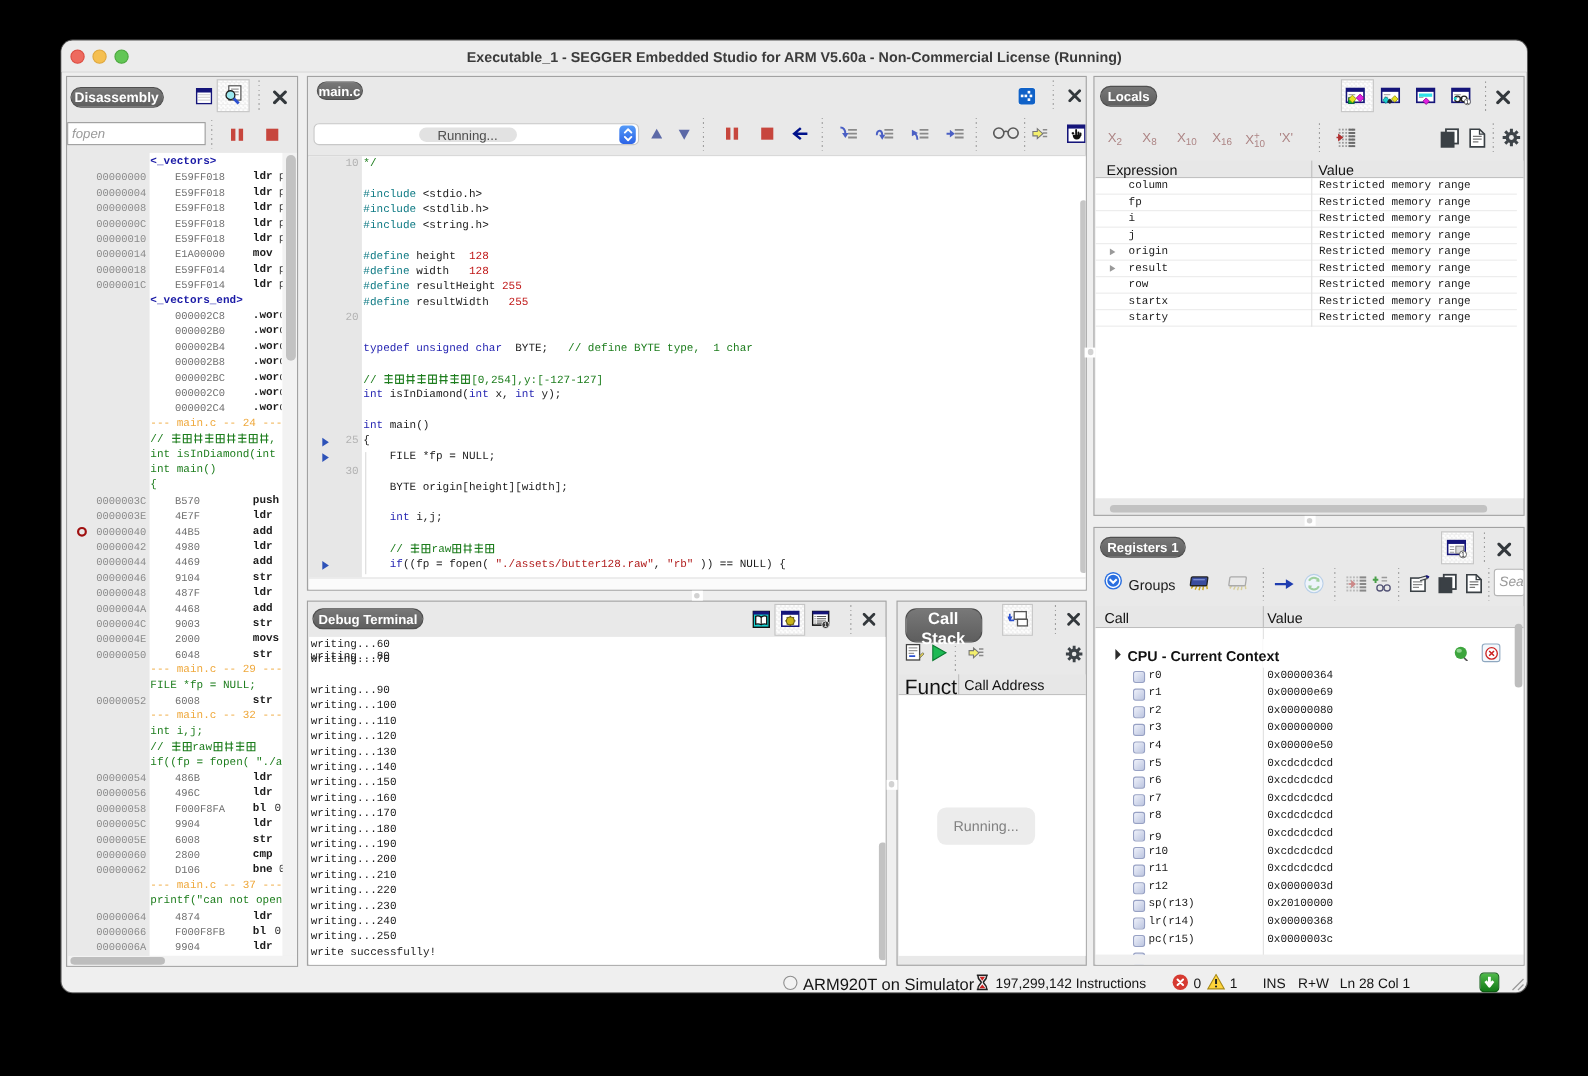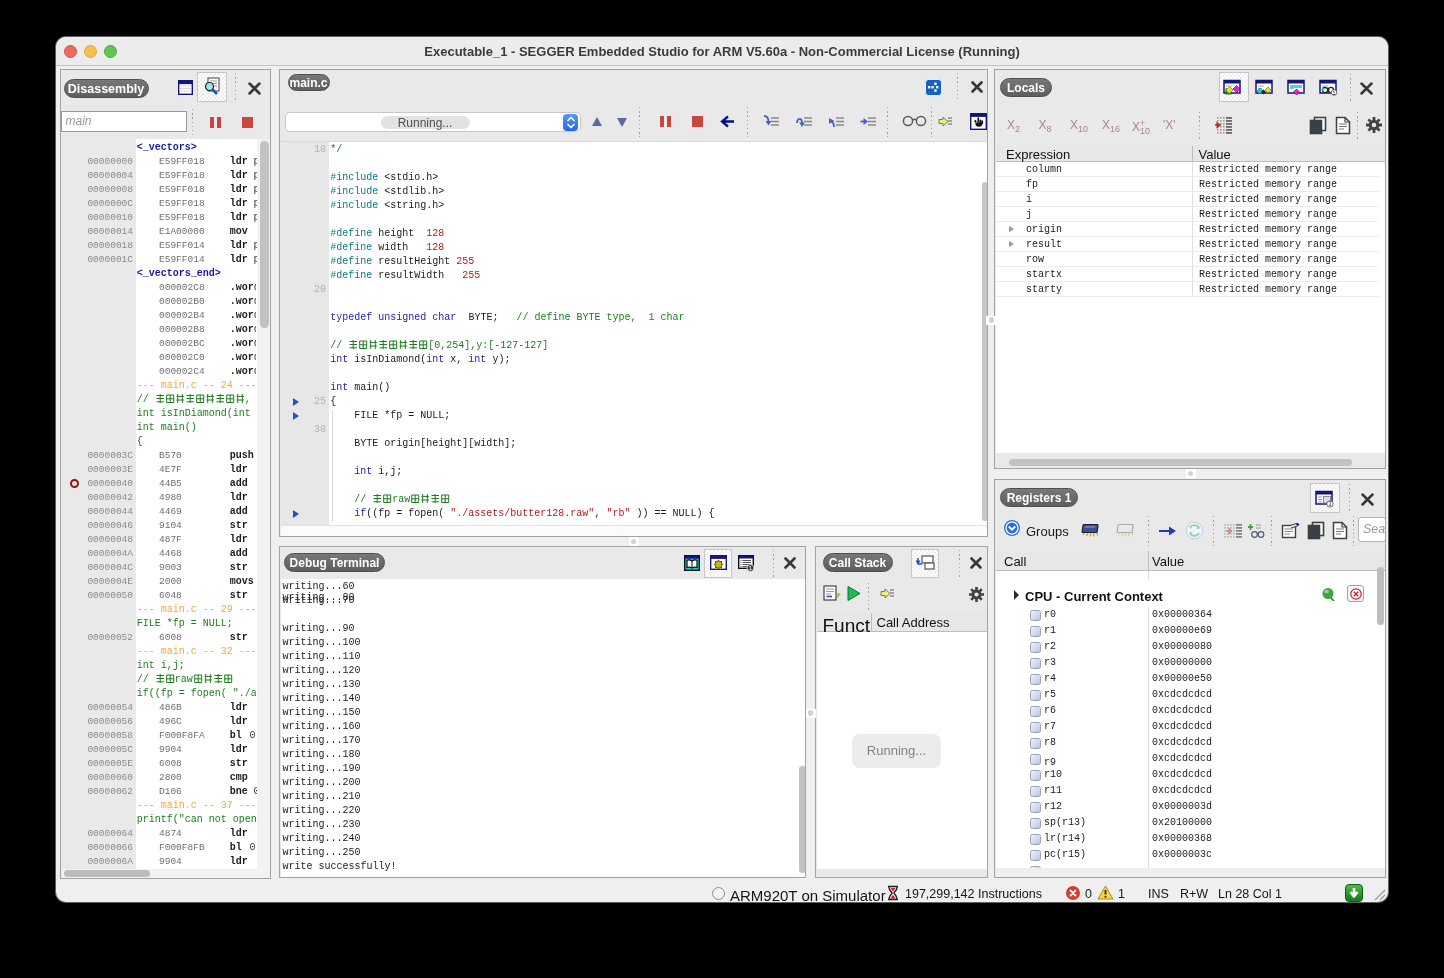--- a/index.html
+++ b/index.html
@@ -60,21 +60,21 @@
 <rect x="5" y="1" width="11" height="13" fill="#fff" stroke="#444" stroke-width="1"></rect>
 <path d="M7 4 H14 M7 6.5 H14 M7 9 H14 M7 11.5 H11" stroke="#999" stroke-width="1"></path>
 <circle cx="6.5" cy="9.5" r="4" fill="#9be8ef" stroke="#222" stroke-width="1.2"></circle>
 <path d="M9.5 12.5 L14 17" stroke="#2a4fd0" stroke-width="2.6"></path>
     </svg>
     <div class="abs" style="left:174px;top:3px;width:1px;height:28px;background-image:repeating-linear-gradient(to bottom,#9f9f9f 0px,#9f9f9f 1.4px,transparent 1.4px,transparent 4.2px)"></div>
     <svg class="abs" style="left:187px;top:12px" width="13" height="13" viewBox="0 0 12 12">
       <path d="M1.5 1.5 L10.5 10.5 M10.5 1.5 L1.5 10.5" stroke="#33383c" stroke-width="2.6" stroke-linecap="round"></path>
     </svg>
     <div class="abs" style="left:0px;top:41px;width:126px;height:21px;background:#fff;border:1px solid #999"></div>
-    <div class="s" style="left:5px;top:44px;font-size:12px;font-style:italic;color:#9a9a9a">main</div>
+    <div class="s" style="left:5px;top:44px;font-size:12px;font-style:italic;color:#9a9a9a">fopen</div>
     <div class="abs" style="left:131.5px;top:39px;width:1px;height:26px;background-image:repeating-linear-gradient(to bottom,#9f9f9f 0px,#9f9f9f 1.4px,transparent 1.4px,transparent 4.2px)"></div>
     <div class="abs" style="left:149.5px;top:47.5px;width:4px;height:10.5px;background:#c7463d"></div>
     <div class="abs" style="left:156px;top:47.5px;width:4px;height:10.5px;background:#c7463d"></div>
     <div class="abs" style="left:181.5px;top:47.5px;width:10.5px;height:10.5px;background:#c7463d"></div>
     <div class="abs" style="left:75px;top:69px;width:121px;height:730.5px;background:#fff"></div>
     <div class="abs" style="left:196px;top:69px;width:14px;height:730.5px;background:#f2f2f2"></div>
     <div class="abs" style="left:1px;top:799.5px;width:208px;height:9px;background:#f2f2f2"></div>
     <div class="m" style="left:76.2px;top:71.0px;font-weight:bold;color:#1a1aa6">&lt;_vectors&gt;</div>
     <div class="m" style="left:0;top:85.0px;width:210px;height:14px"><span class="abs" style="left:0;width:72.5px;text-align:right;color:#8b8b8b;font-size:9.5px">00000000</span><span class="abs" style="left:98.5px;color:#6f6f6f;font-size:9.5px">E59FF018</span><span class="abs" style="left:169.3px;font-weight:bold;color:#1b1b1b">ldr</span><span class="abs" style="left:193px;width:3px;overflow:hidden;color:#333">p</span></div>
     <div class="m" style="left:0;top:99.0px;width:210px;height:14px"><span class="abs" style="left:0;width:72.5px;text-align:right;color:#8b8b8b;font-size:9.5px">00000004</span><span class="abs" style="left:98.5px;color:#6f6f6f;font-size:9.5px">E59FF018</span><span class="abs" style="left:169.3px;font-weight:bold;color:#1b1b1b">ldr</span><span class="abs" style="left:193px;width:3px;overflow:hidden;color:#333">p</span></div>
@@ -316,21 +316,21 @@
     <div class="m" style="left:3px;top:228.5px;color:#1c1c1c">writing...200</div>
     <div class="m" style="left:3px;top:242.5px;color:#1c1c1c">writing...210</div>
     <div class="m" style="left:3px;top:256.5px;color:#1c1c1c">writing...220</div>
     <div class="m" style="left:3px;top:270.5px;color:#1c1c1c">writing...230</div>
     <div class="m" style="left:3px;top:284.5px;color:#1c1c1c">writing...240</div>
     <div class="m" style="left:3px;top:298.5px;color:#1c1c1c">writing...250</div>
     <div class="m" style="left:3px;top:312.5px;color:#1c1c1c">write successfully!</div>
     <div class="abs" style="left:519.5px;top:219px;width:6.5px;height:107px;background:#c2c2c2;border-radius:3.25px"></div>
   </div>
 <div class="panel" style="left:814.5px;top:546px;width:173.5px;height:332px">
-    <div class="abs pill" style="left:7px;top:6px;width:70px;height:19px;font-size:12px;line-height:18px">Call Stack</div>
+    <div class="abs pill" style="left:7px;top:6px;width:70px;height:31px;font-size:15px;line-height:18px">Call Stack</div>
     <div class="selbox" style="left:95px;top:2px;width:28px;height:29px"></div>
     <svg class="abs" style="left:100px;top:8px" width="19" height="17" viewBox="0 0 19 17">
 <rect x="6" y="1" width="11" height="7" fill="#fff" stroke="#555" stroke-width="1.2"></rect>
 <rect x="9" y="8" width="9" height="6" fill="#fff" stroke="#555" stroke-width="1.2"></rect>
 <path d="M2 3 V9 M2 9 H6" stroke="#2a4fd0" stroke-width="1.5" fill="none"></path>
 <path d="M4.5 6.5 L2 11 L-0.5 6.5 Z" fill="#2a4fd0" transform="translate(0,-1)"></path>
     </svg>
     <div class="abs" style="left:143px;top:3px;width:1px;height:28px;background-image:repeating-linear-gradient(to bottom,#9f9f9f 0px,#9f9f9f 1.4px,transparent 1.4px,transparent 4.2px)"></div>
     <svg class="abs" style="left:154px;top:10px" width="12" height="12" viewBox="0 0 12 12">
       <path d="M1.5 1.5 L10.5 10.5 M10.5 1.5 L1.5 10.5" stroke="#33383c" stroke-width="2.6" stroke-linecap="round"></path>

